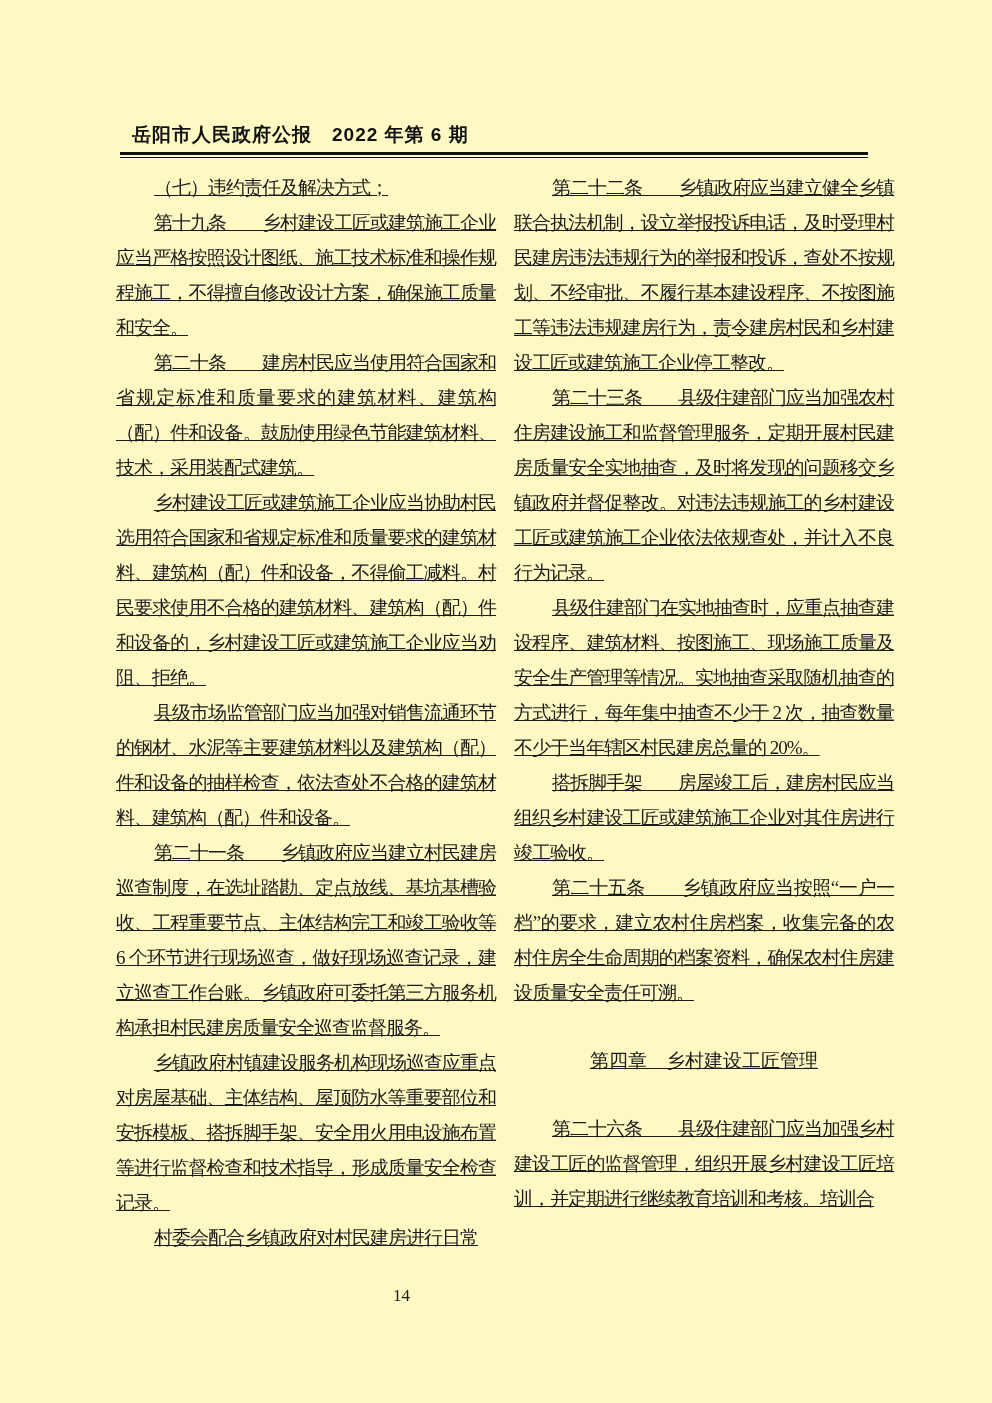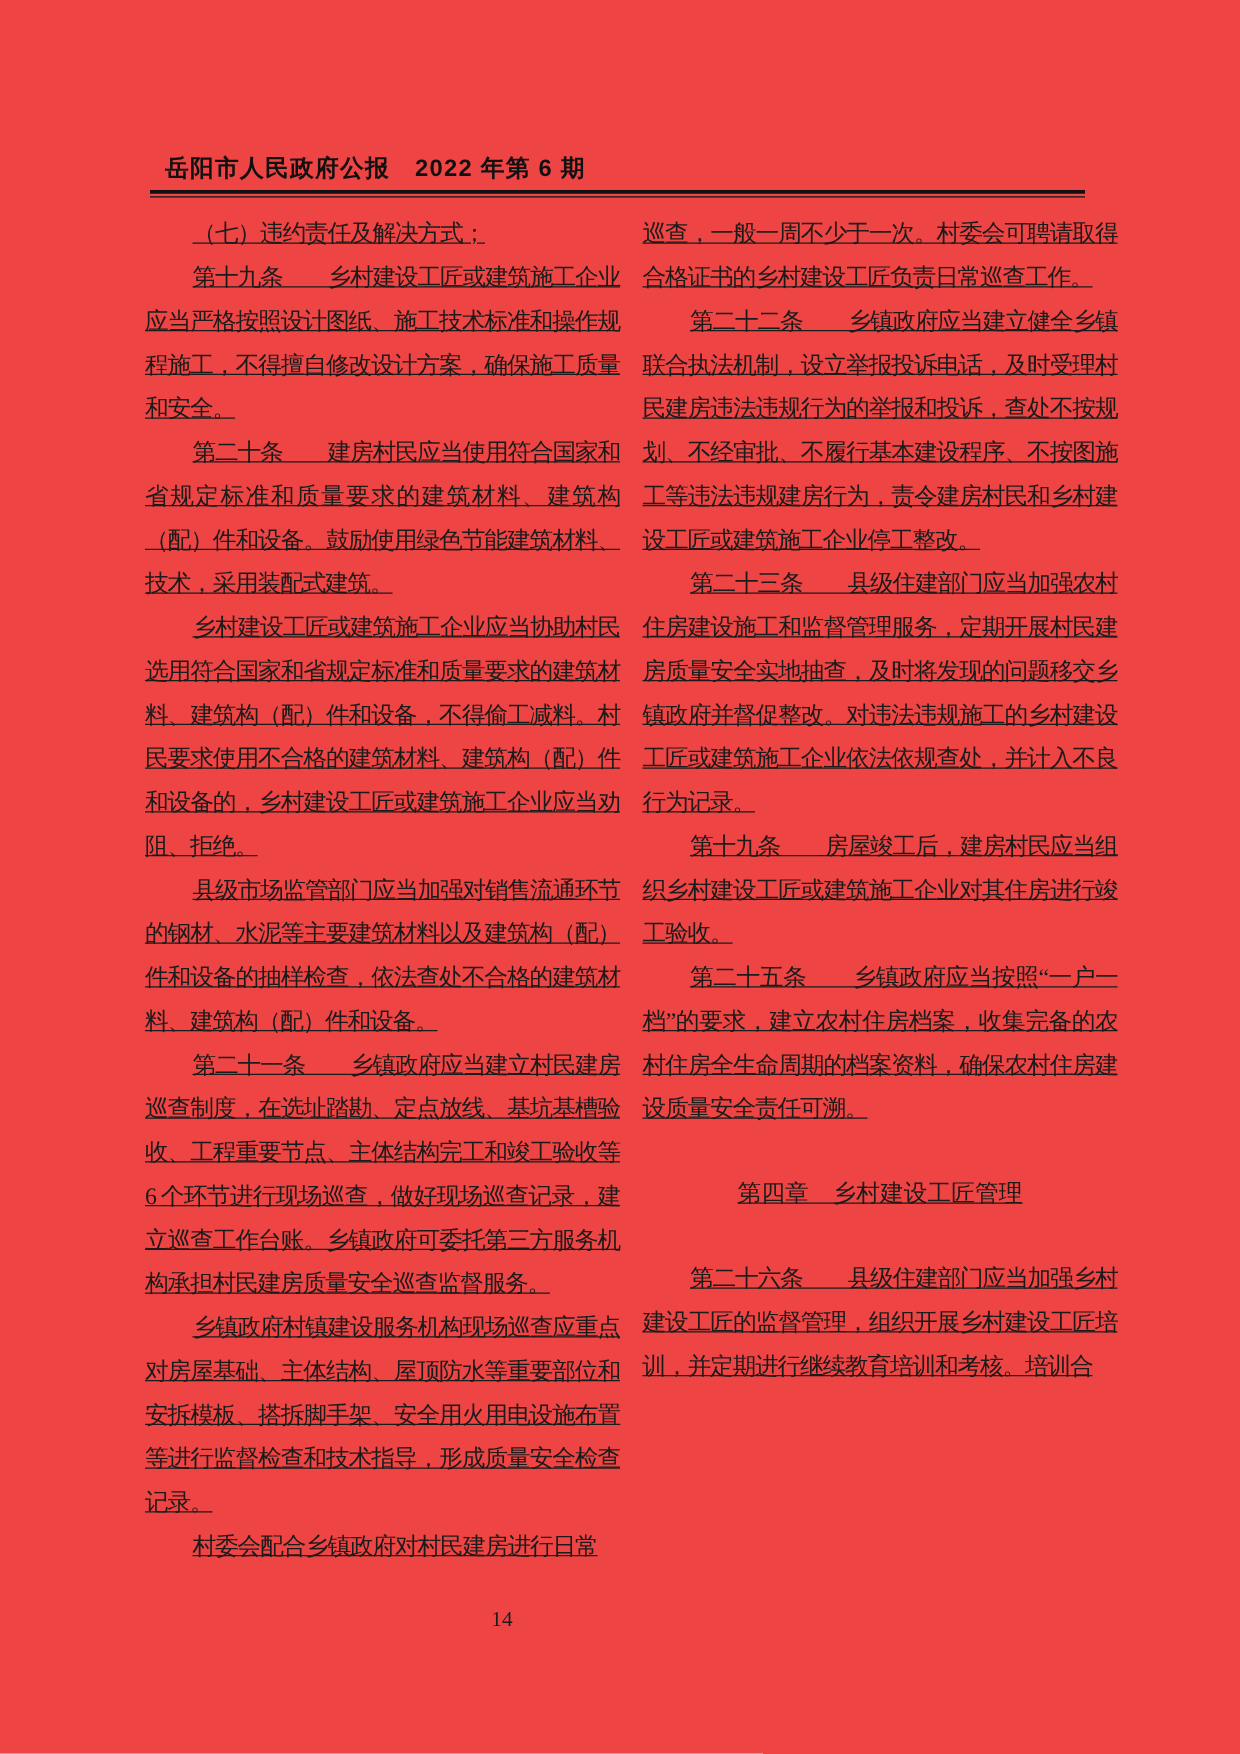--- a/index.html
+++ b/index.html
@@ -4,21 +4,21 @@
 <style>
   html, body {
     margin: 0;
     padding: 0;
     background: #ffffff;
   }
   .page {
     position: relative;
     width: 992px;
     height: 1403px;
-    background: #ef4444;
+    background: #fef9c3;
     font-family: "Liberation Serif", "DejaVu Serif", serif;
     color: #1b1b1b;
     overflow: hidden;
   }
   .header-title {
     position: absolute;
     left: 132px;
     top: 122px;
     font-family: "Liberation Sans", "DejaVu Sans", sans-serif;
     font-weight: bold;
@@ -83,23 +83,23 @@
       <p class="indent">第十九条　　乡村建设工匠或建筑施工企业应当严格按照设计图纸、施工技术标准和操作规程施工，不得擅自修改设计方案，确保施工质量和安全。</p>
       <p class="indent">第二十条　　建房村民应当使用符合国家和省规定标准和质量要求的建筑材料、建筑构（配）件和设备。鼓励使用绿色节能建筑材料、技术，采用装配式建筑。</p>
       <p class="indent">乡村建设工匠或建筑施工企业应当协助村民选用符合国家和省规定标准和质量要求的建筑材料、建筑构（配）件和设备，不得偷工减料。村民要求使用不合格的建筑材料、建筑构（配）件和设备的，乡村建设工匠或建筑施工企业应当劝阻、拒绝。</p>
       <p class="indent">县级市场监管部门应当加强对销售流通环节的钢材、水泥等主要建筑材料以及建筑构（配）件和设备的抽样检查，依法查处不合格的建筑材料、建筑构（配）件和设备。</p>
       <p class="indent">第二十一条　　乡镇政府应当建立村民建房巡查制度，在选址踏勘、定点放线、基坑基槽验收、工程重要节点、主体结构完工和竣工验收等 6 个环节进行现场巡查，做好现场巡查记录，建立巡查工作台账。乡镇政府可委托第三方服务机构承担村民建房质量安全巡查监督服务。</p>
       <p class="indent">乡镇政府村镇建设服务机构现场巡查应重点对房屋基础、主体结构、屋顶防水等重要部位和安拆模板、搭拆脚手架、安全用火用电设施布置等进行监督检查和技术指导，形成质量安全检查记录。</p>
       <p class="indent">村委会配合乡镇政府对村民建房进行日常</p>
     </div>
 
   <div class="column col-right" id="col-right">
-      <p class="no-indent">巡查，一般一周不少于一次。村委会可聘请取得合格证书的乡村建设工匠负责日常巡查工作。</p>
       <p class="indent">第二十二条　　乡镇政府应当建立健全乡镇联合执法机制，设立举报投诉电话，及时受理村民建房违法违规行为的举报和投诉，查处不按规划、不经审批、不履行基本建设程序、不按图施工等违法违规建房行为，责令建房村民和乡村建设工匠或建筑施工企业停工整改。</p>
       <p class="indent">第二十三条　　县级住建部门应当加强农村住房建设施工和监督管理服务，定期开展村民建房质量安全实地抽查，及时将发现的问题移交乡镇政府并督促整改。对违法违规施工的乡村建设工匠或建筑施工企业依法依规查处，并计入不良行为记录。</p>
-      <p class="indent">第十九条　　房屋竣工后，建房村民应当组织乡村建设工匠或建筑施工企业对其住房进行竣工验收。</p>
+      <p class="indent">县级住建部门在实地抽查时，应重点抽查建设程序、建筑材料、按图施工、现场施工质量及安全生产管理等情况。实地抽查采取随机抽查的方式进行，每年集中抽查不少于 2 次，抽查数量不少于当年辖区村民建房总量的 20%。</p>
+      <p class="indent">搭拆脚手架　　房屋竣工后，建房村民应当组织乡村建设工匠或建筑施工企业对其住房进行竣工验收。</p>
       <p class="indent">第二十五条　　乡镇政府应当按照“一户一档”的要求，建立农村住房档案，收集完备的农村住房全生命周期的档案资料，确保农村住房建设质量安全责任可溯。</p>
       <p class="heading">第四章　乡村建设工匠管理</p>
       <p class="indent">第二十六条　　县级住建部门应当加强乡村建设工匠的监督管理，组织开展乡村建设工匠培训，并定期进行继续教育培训和考核。培训合</p>
     </div>
 
   <div class="page-number">14</div>
 </div>
 
 </body></html>

